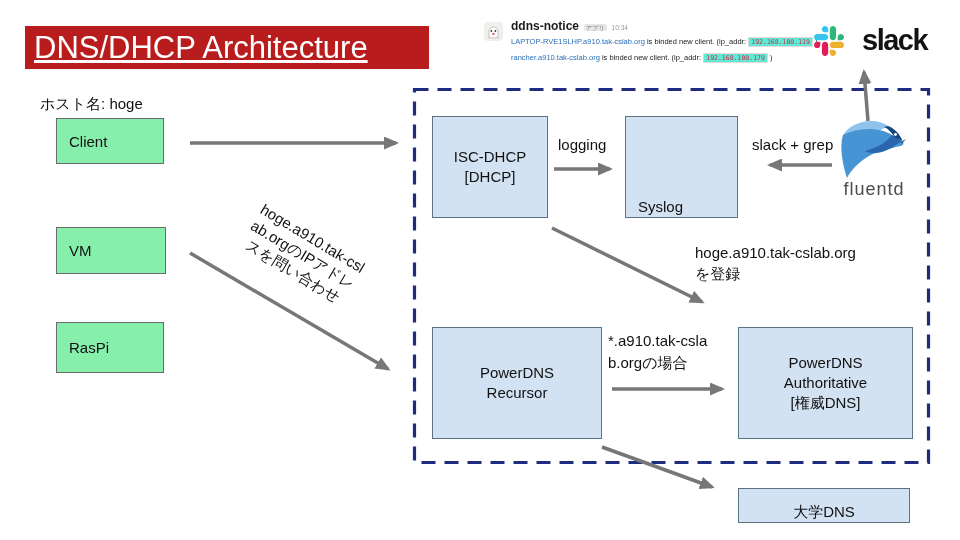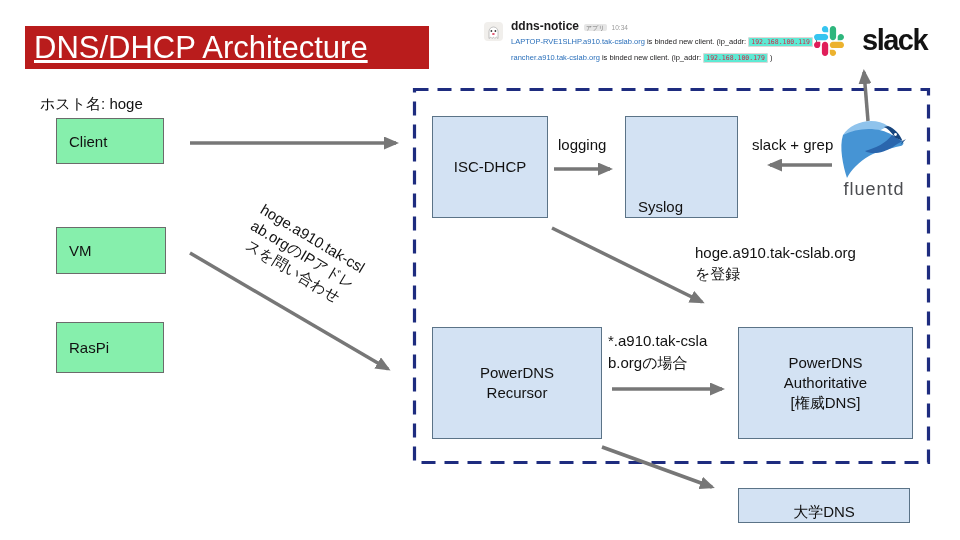--- a/index.html
+++ b/index.html
@@ -127,20 +127,21 @@
     <path d="M54,17 C48,25 38,30 27,33 C33,37 46,35 55,29 C58,26.5 61.5,24.5 64,23.5 Z" fill="#2A66AD"></path>
     <path d="M50,8 C57,10.5 62,16.5 64.5,23 L57,19.5 C53.5,14.5 50,10.5 46,9 Z" fill="#17457E"></path>
     <path d="M64.5,23 L68,21 L63,26.5 Z" fill="#17457E"></path>
     <circle cx="57.5" cy="16.5" r="1.4" fill="#ffffff"></circle>
   </svg>
 </div>
 <div class="abs" id="fluentd-word">fluentd</div>
 
 <div class="abs node" id="node-dhcp">
   <div>ISC-DHCP</div>
+  <div>[DHCP]</div>
 </div>
 <div class="abs node" id="node-syslog">
   <div>Syslog</div>
 </div>
 <div class="abs node" id="node-recursor">
   <div>PowerDNS</div>
   <div>Recursor</div>
 </div>
 <div class="abs node" id="node-auth">
   <div>PowerDNS</div>

